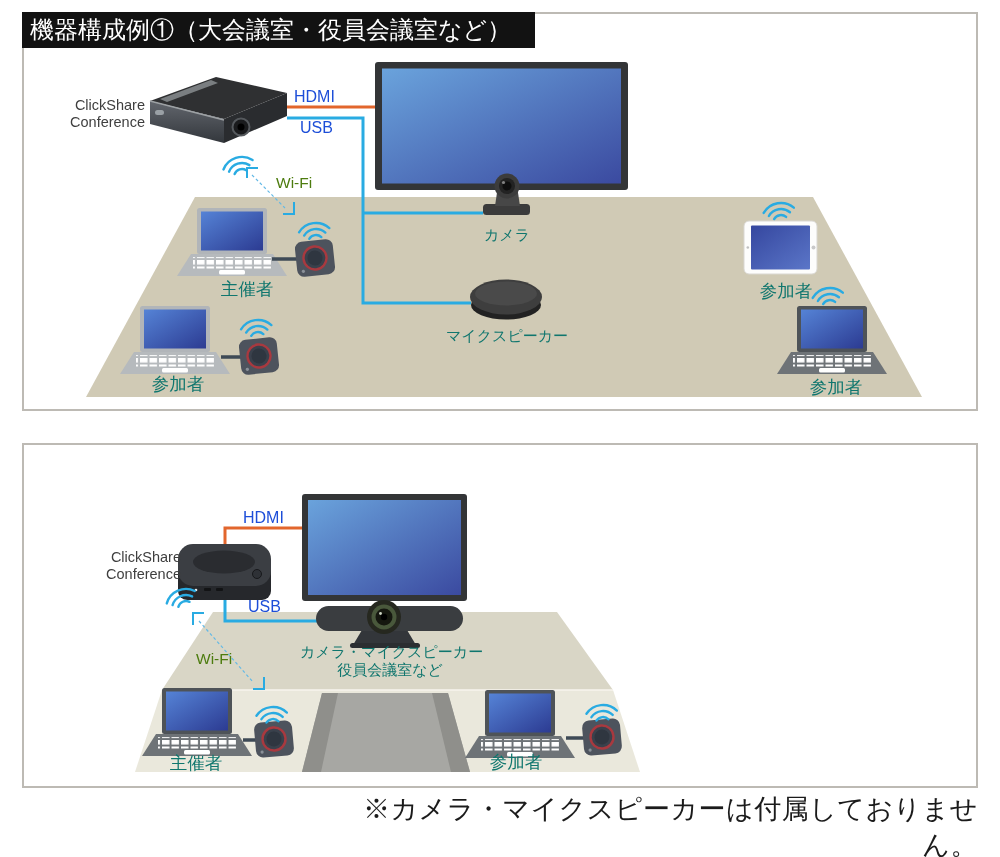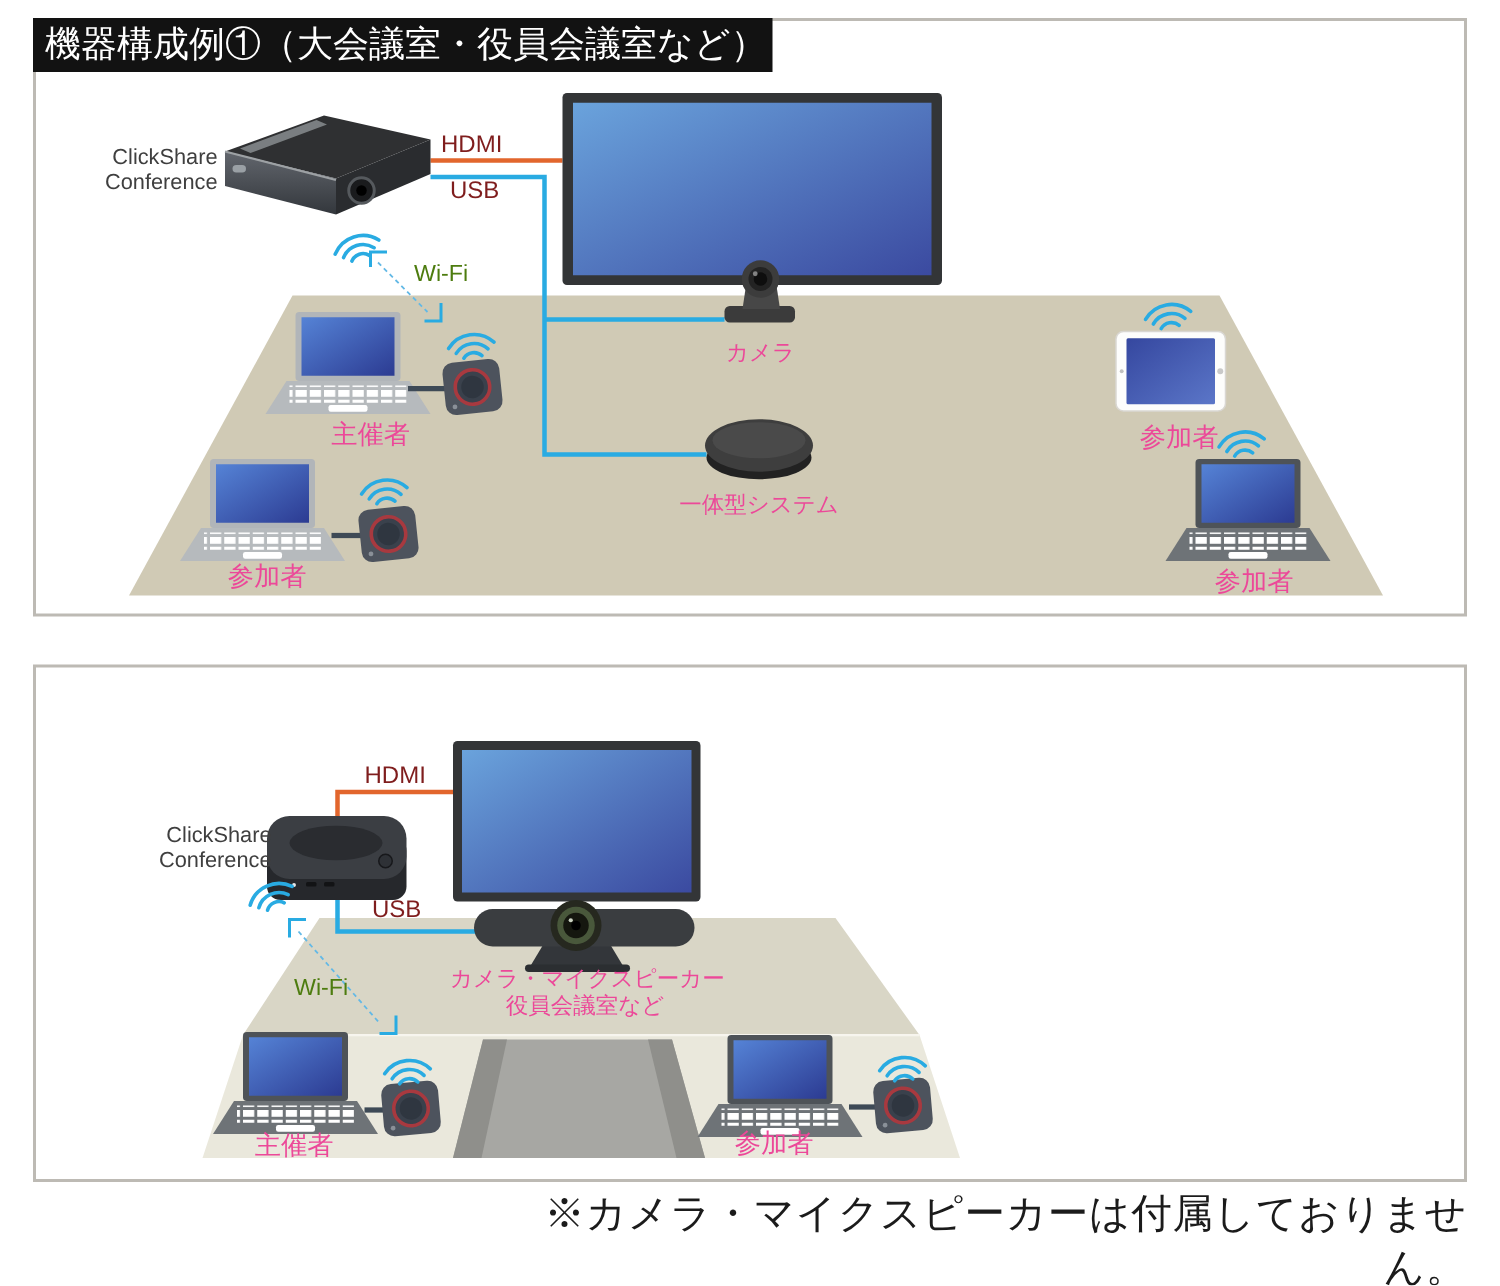--- a/index.html
+++ b/index.html
@@ -2,30 +2,30 @@
 <html><head>
 <meta charset="utf-8">
 <style>
   html,body{margin:0;padding:0;background:#fff;}
   #stage{position:relative;width:1000px;height:857px;background:#fff;overflow:hidden;
          font-family:"Liberation Sans",sans-serif;}
   .panel{position:absolute;border:2px solid #bdbab4;background:#fff;box-sizing:border-box;}
   #panel1{left:22px;top:12px;width:956px;height:399px;}
   #panel2{left:22px;top:443px;width:956px;height:345px;}
   .titlebar{position:absolute;background:#121212;color:#ffffff;font-size:24px;line-height:36px;
-            height:36px;padding:0 4px 0 8px;white-space:nowrap;font-weight:500;z-index:5;
+            height:36px;padding:0 24px 0 8px;white-space:nowrap;font-weight:500;z-index:5;
             width:fit-content;letter-spacing:0;}
   #title1{left:22px;top:12px;}
   #title2{left:22px;top:443px;}
   svg{position:absolute;left:0;top:0;z-index:2;}
   .lbl{position:absolute;color:#333;z-index:6;white-space:nowrap;}
   .ctr{text-align:center;}
-  .jp{color:#ec4899;}
+  .jp{color:#0f766e;}
   .csl{font-size:14.5px;line-height:17px;color:#3f3f3f;text-align:right;}
-  .port{font-size:16px;color:#7f1d1d;}
+  .port{font-size:16px;color:#1d4ed8;}
   .wifi-lbl{font-size:15.5px;color:#4d7c0f;}
   .dev-jp{font-size:15px;}
   .person{font-size:17.5px;font-weight:500;}
   #footnote{position:absolute;left:340px;top:791px;width:638px;text-align:right;
             font-size:27px;color:#1b1b1b;font-weight:500;z-index:6;letter-spacing:0.5px;}
   .lap-light{--bezel:#b1b5b9;--body:#b6babd;}
   .lap-dark{--bezel:#4e5358;--body:#6e7377;}
 </style>
 </head>
 <body>
@@ -217,21 +217,21 @@
   </svg>
 
   <div class="lbl csl" style="left:45px;top:97px;width:100px;">
     <div>ClickShare</div>
     <div>Conference</div>
   </div>
   <div class="lbl port" style="left:294px;top:88px;">HDMI</div>
   <div class="lbl port" style="left:300px;top:119px;">USB</div>
   <div class="lbl wifi-lbl" style="left:276px;top:174px;">Wi-Fi</div>
   <div class="lbl jp dev-jp ctr" style="left:467px;top:226px;width:80px;">カメラ</div>
-  <div class="lbl jp dev-jp ctr" style="left:446px;top:327px;width:120px;">一体型システム</div>
+  <div class="lbl jp dev-jp ctr" style="left:446px;top:327px;width:120px;">マイクスピーカー</div>
   <div class="lbl jp person ctr" style="left:207px;top:277px;width:80px;">主催者</div>
   <div class="lbl jp person ctr" style="left:138px;top:372px;width:80px;">参加者</div>
   <div class="lbl jp person ctr" style="left:746px;top:279px;width:80px;">参加者</div>
   <div class="lbl jp person ctr" style="left:796px;top:375px;width:80px;">参加者</div>
 
   <div class="lbl csl" style="left:81px;top:549px;width:100px;">
     <div>ClickShare</div>
     <div>Conference</div>
   </div>
   <div class="lbl port" style="left:243px;top:509px;">HDMI</div>

